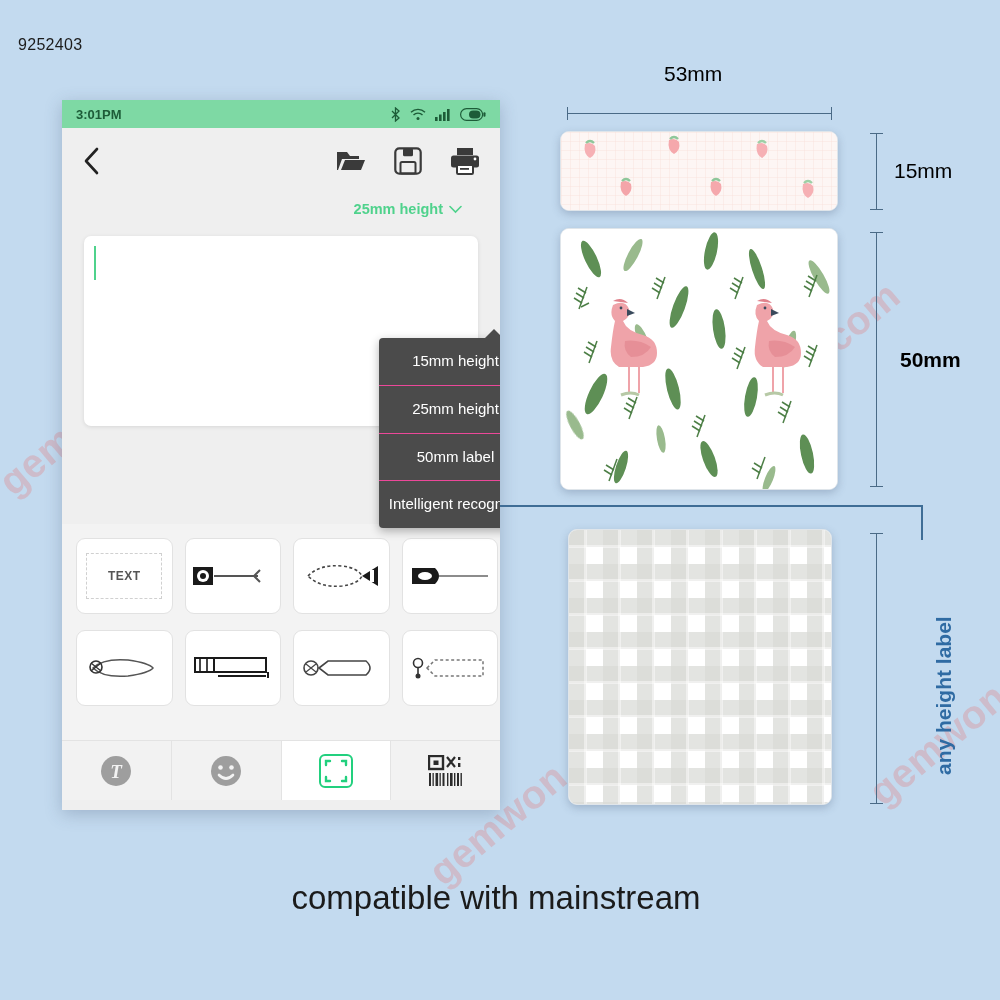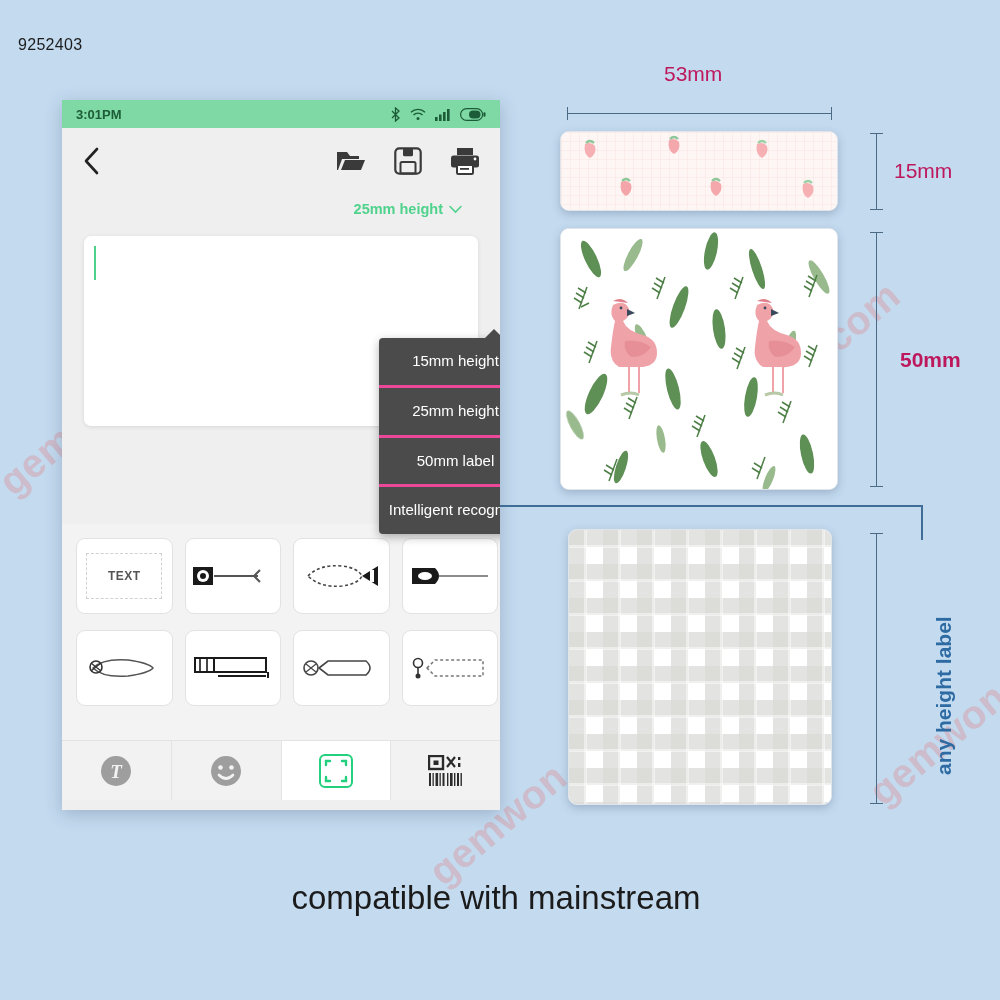--- a/index.html
+++ b/index.html
@@ -132,21 +132,21 @@
     width: 0; height: 0;
     border-left: 10px solid transparent;
     border-right: 10px solid transparent;
     border-bottom: 10px solid #4b4b4b;
   }
   .dd-item {
     color: #fff;
     font-size: 15px;
     text-align: center;
     padding: 14px 6px;
-    border-bottom: 3px solid #ec4899;
+    border-bottom: 1px solid #ec4899;
     line-height: 1.25;
   }
   .dd-item:last-child { border-bottom: none; }
 
   
   .tpl-wrap {
     background: #f3f3f3;
     padding: 14px 2px 10px 14px;
     height: 216px;
   }
@@ -220,21 +220,21 @@
     width: 1px;
     background: #4a6a86;
   }
   .dim-cap-h {
     position: absolute;
     height: 1px; width: 13px;
     background: #4a6a86;
   }
   .dim-text {
     position: absolute;
-    color: #be185d;
+    color: #000000;
     font-size: 21px;
     white-space: nowrap;
   }
   .dim-text.vert {
     transform: rotate(-90deg);
     transform-origin: left top;
   }
   .connector {
     position: absolute;
     background: #3f6d96;

